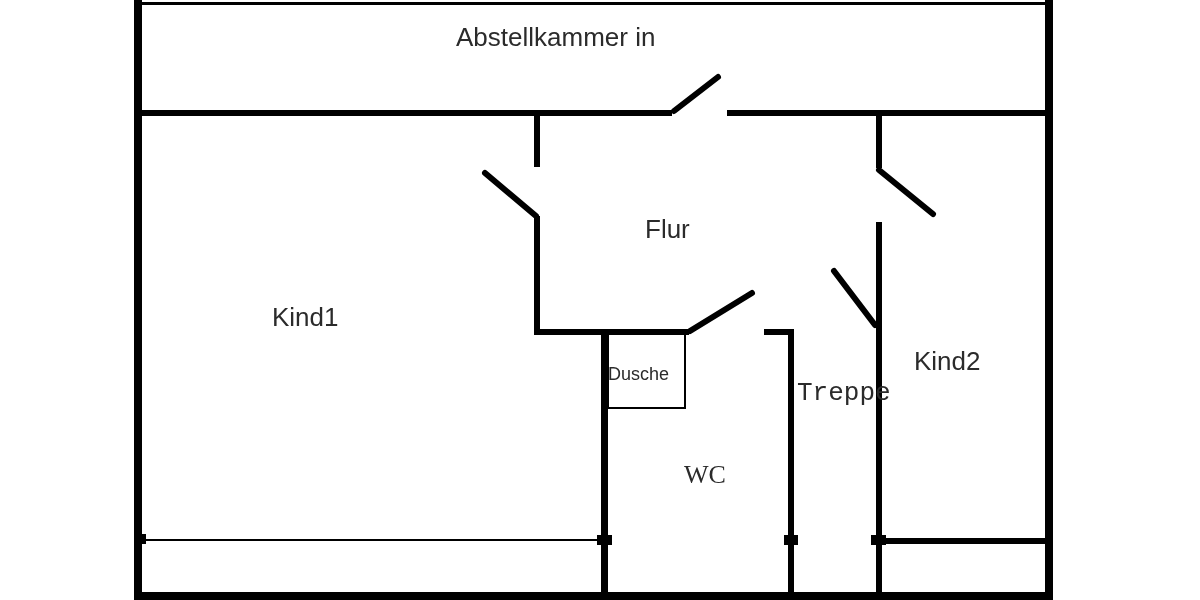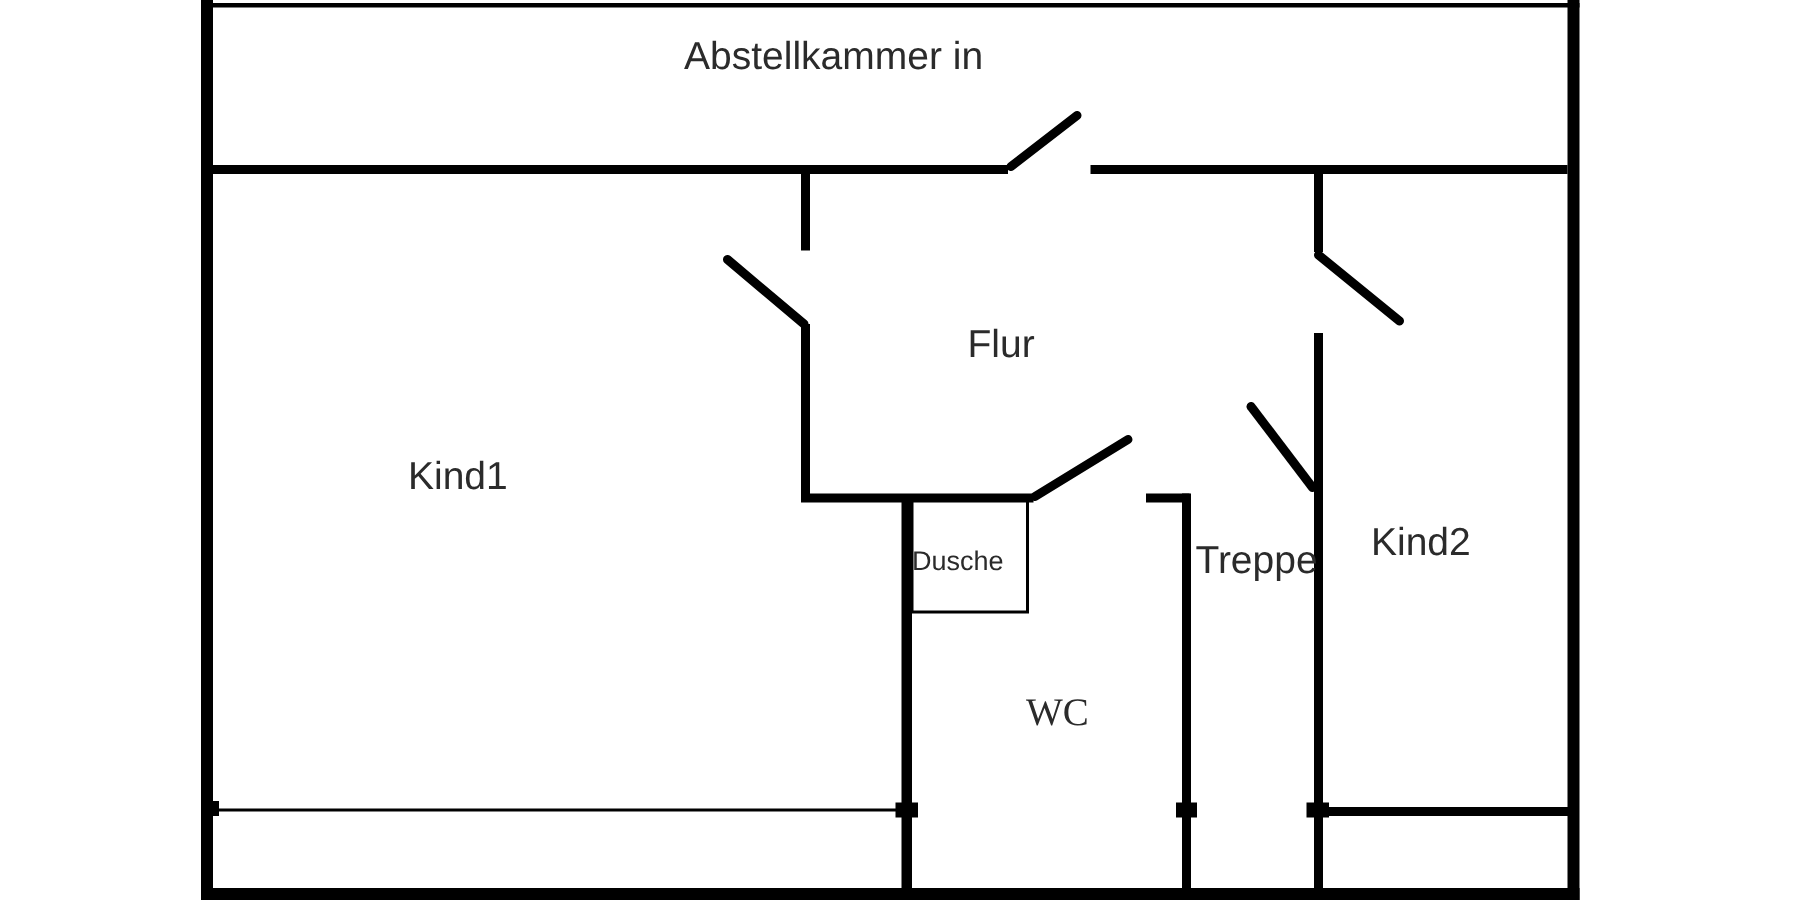--- a/index.html
+++ b/index.html
@@ -80,21 +80,21 @@
   </div>
 
   <div class="label" style="left:609px; top:214px;margin-left:36px;">Flur</div>
 
   <div class="label" style="left:272px; top:302px;">Kind1</div>
 
   <div class="label" style="left:914px; top:322px;margin-top:24px;">Kind2</div>
 
   <div class="label small" style="left:608px; top:359px;">Dusche</div>
 
-  <div class="label" style="left:797px; top:358px; line-height:31px;">
+  <div class="label" style="left:797px; top:378px; line-height:31px;font-family:Liberation Mono, monospace;">
     <div>Treppe</div>
   </div>
 
   <div class="label" style="left:684px; top:460px;font-family:Liberation Serif, serif;">WC</div>
 
 
 
 </div>
 
 </body></html>

